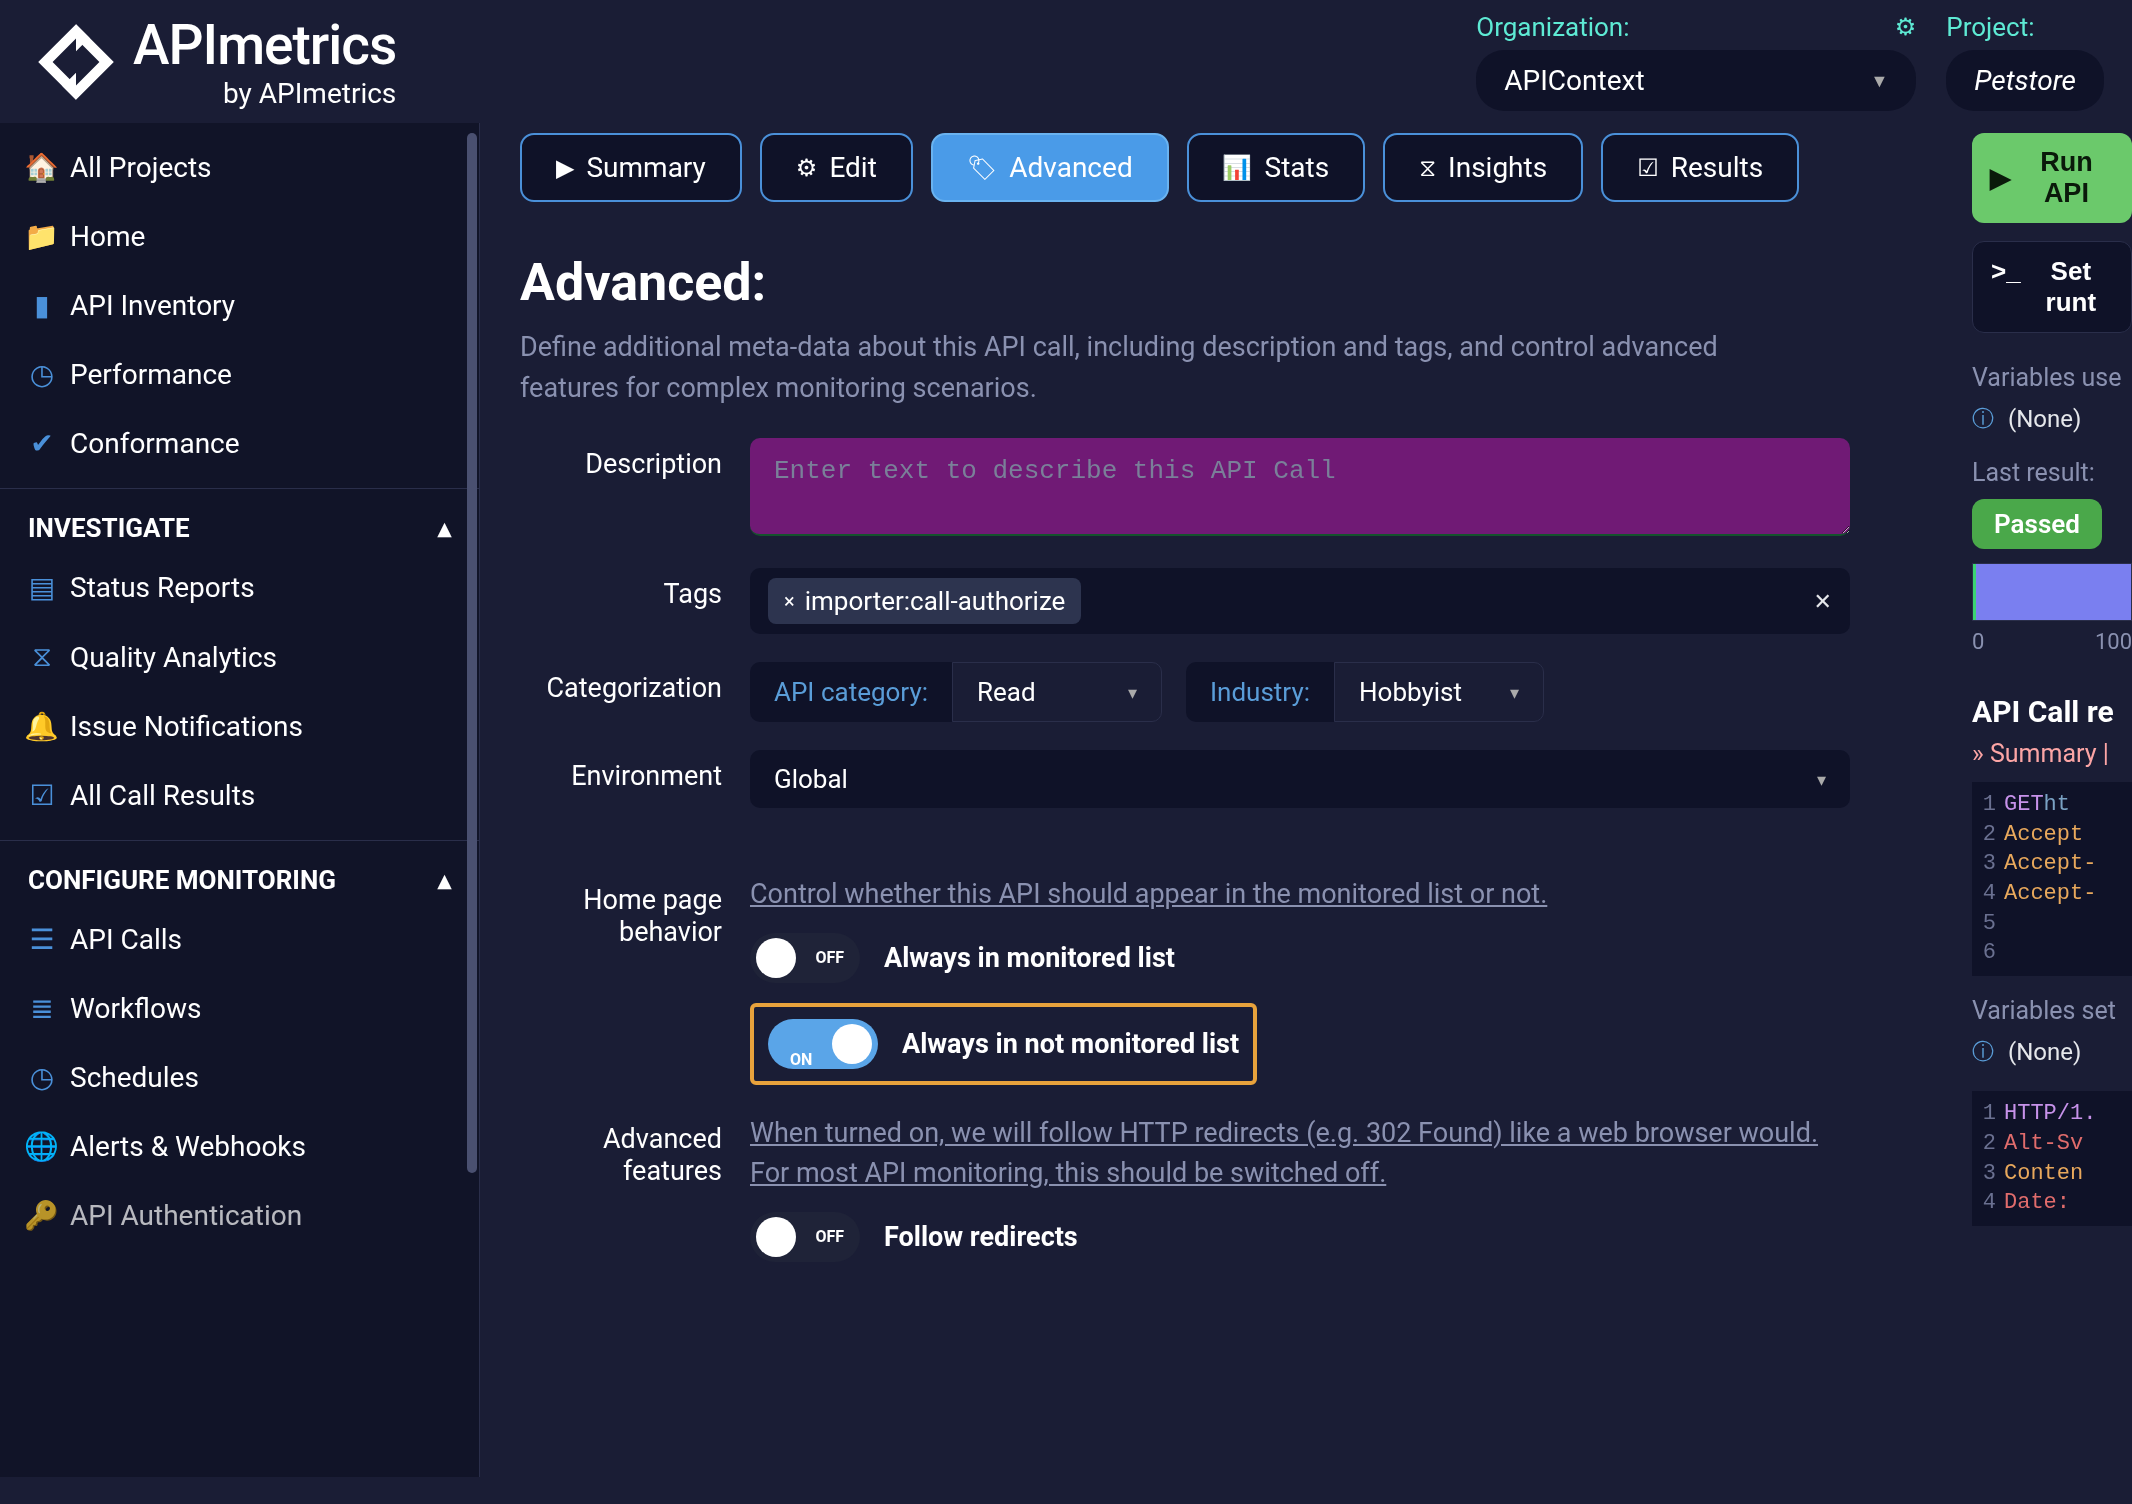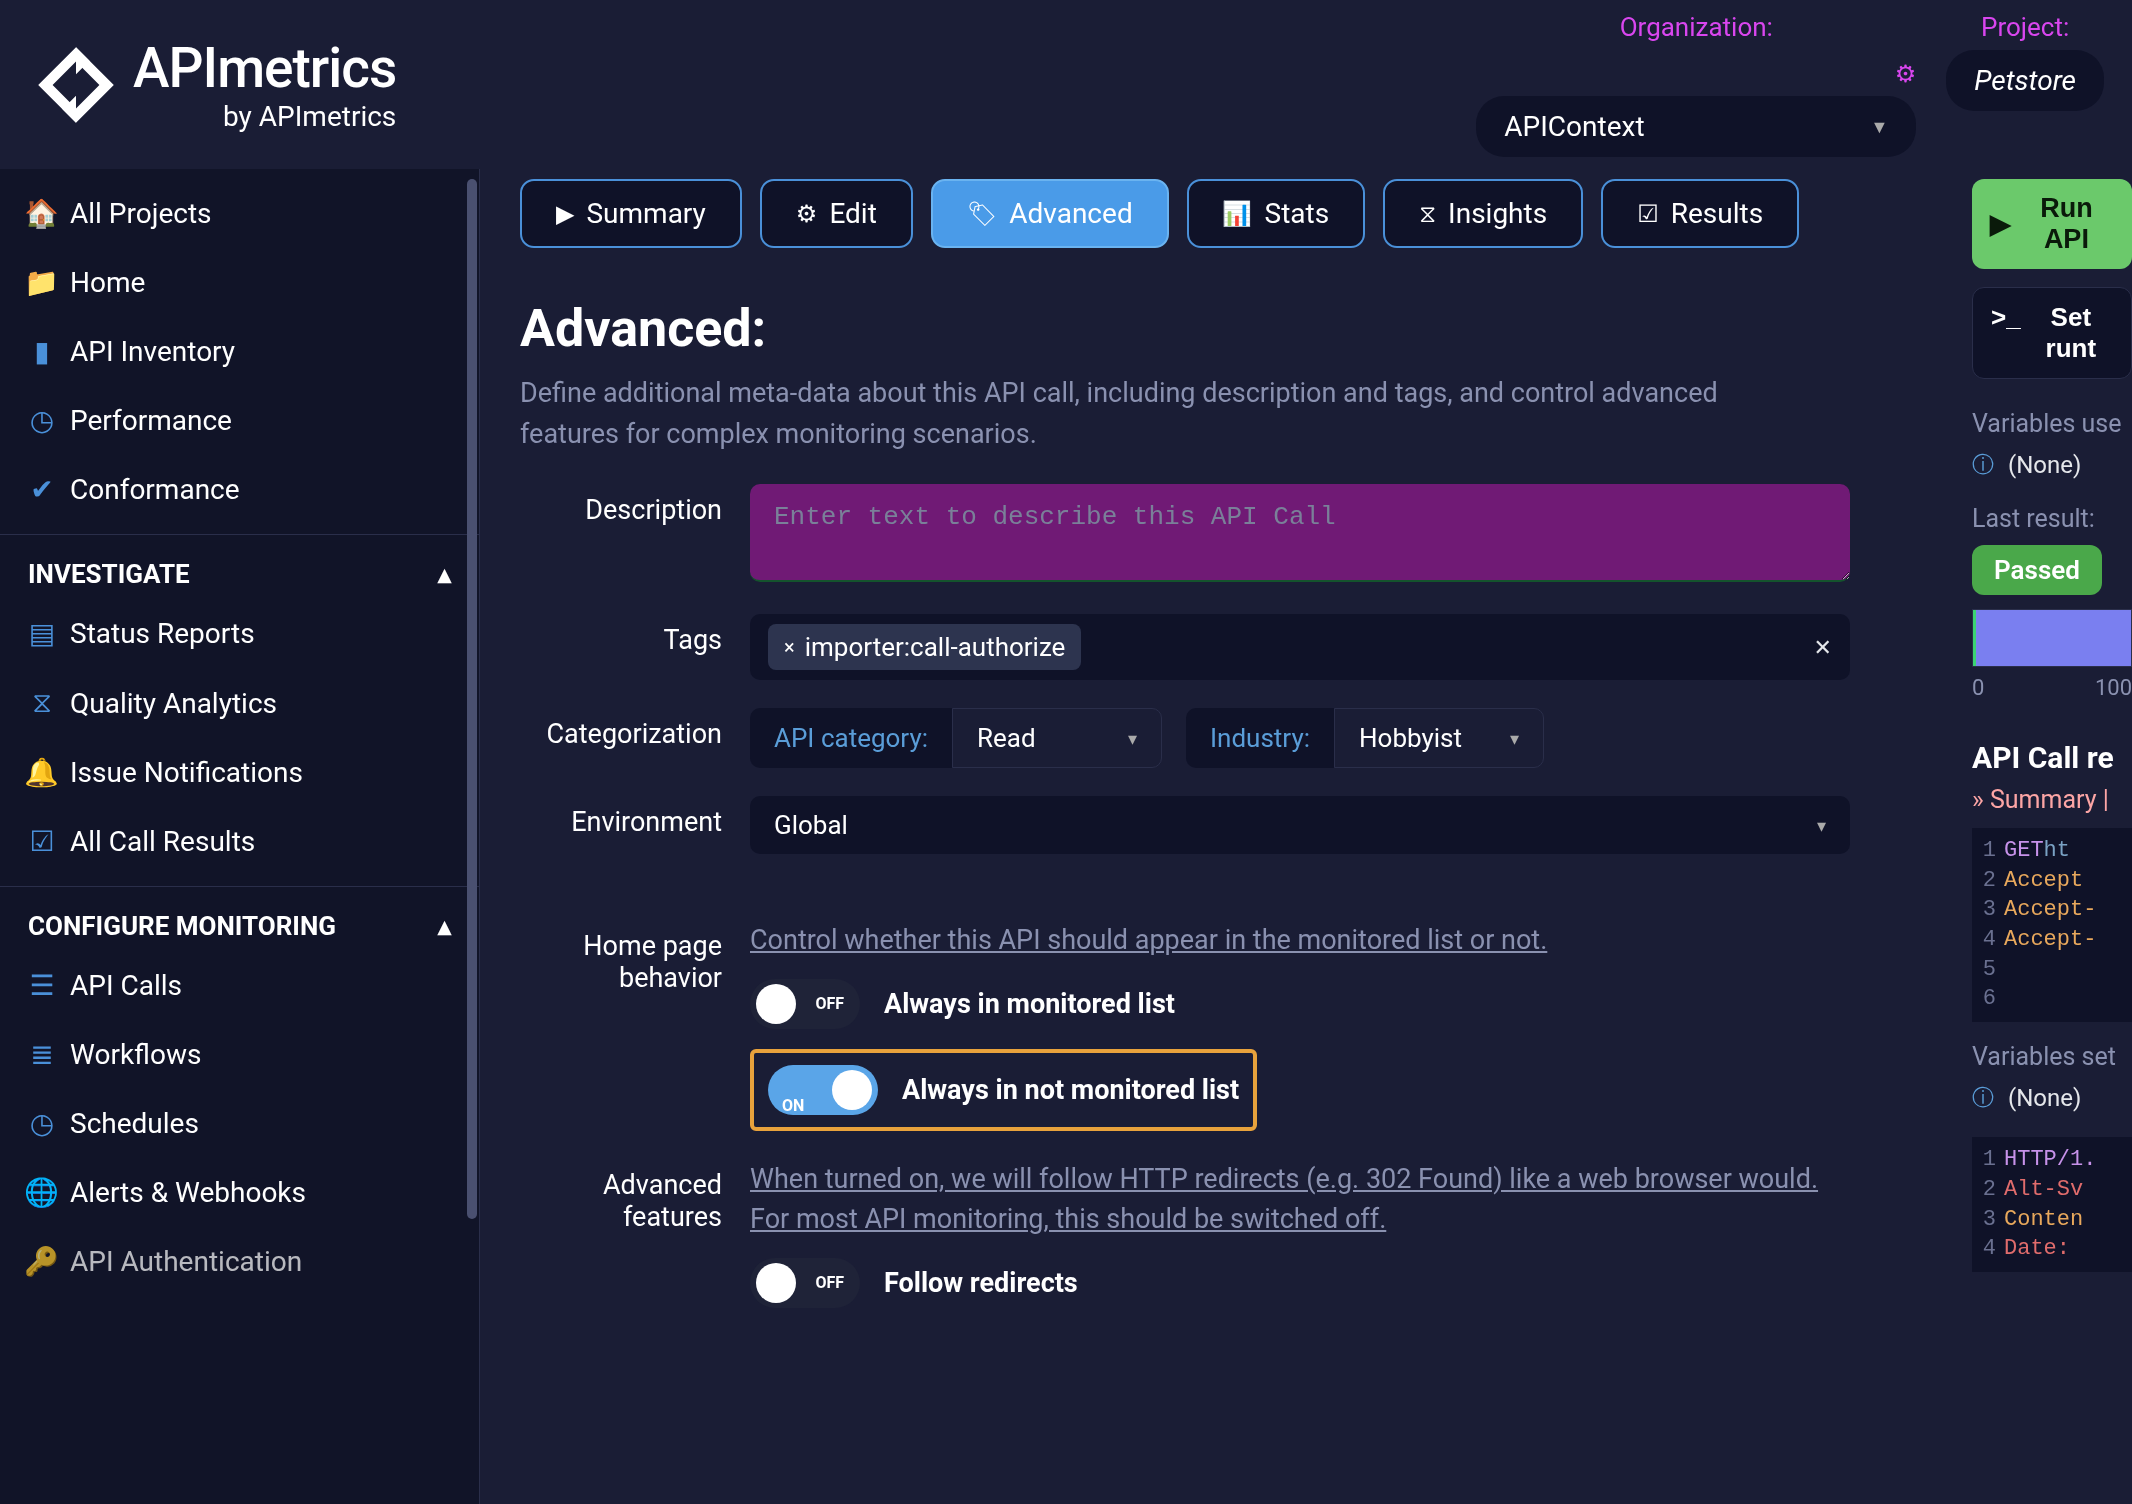--- a/index.html
+++ b/index.html
@@ -36,21 +36,21 @@
 }
 .logo-title { font-size: 55px; font-weight: 500; color: #fff; letter-spacing: -1px; }
 .logo-sub { font-size: 28px; color: #fff; text-align: right; font-weight: 400; }
 .top-right {
   margin-left: auto;
   display: flex;
   gap: 30px;
   align-items: flex-start;
 }
 .top-field { display: flex; flex-direction: column; gap: 8px; }
-.top-field-label { font-size: 26px; color: #d946ef; display: flex; align-items: center; gap: 18px; flex-direction: column; }
+.top-field-label { font-size: 26px; color: #5eead4; display: flex; align-items: center; gap: 10px; }
 .top-select {
   background: #0f1228;
   border-radius: 28px;
   padding: 14px 28px;
   font-size: 28px;
   color: #fff;
   display: flex;
   align-items: center;
   justify-content: space-between;
   min-width: 440px;
@@ -245,21 +245,21 @@
   transition: left 0.2s;
 }
 .toggle.on .toggle-knob { left: 64px; }
 .toggle-text {
   font-size: 16px;
   font-weight: 700;
   color: #fff;
   position: absolute;
 }
 .toggle .toggle-text { right: 16px; }
-.toggle.on .toggle-text { left: 14px; right: auto; margin-top: 32px; }
+.toggle.on .toggle-text { left: 22px; right: auto; margin-top: 32px; }
 .toggle-label { font-size: 27px; font-weight: 700; color: #fff; }
 
 .highlight-box {
   border: 4px solid #e8a23c;
   border-radius: 6px;
   padding: 12px 14px;
   display: inline-flex;
 }
 
 .right-panel { font-size: 24px; }

